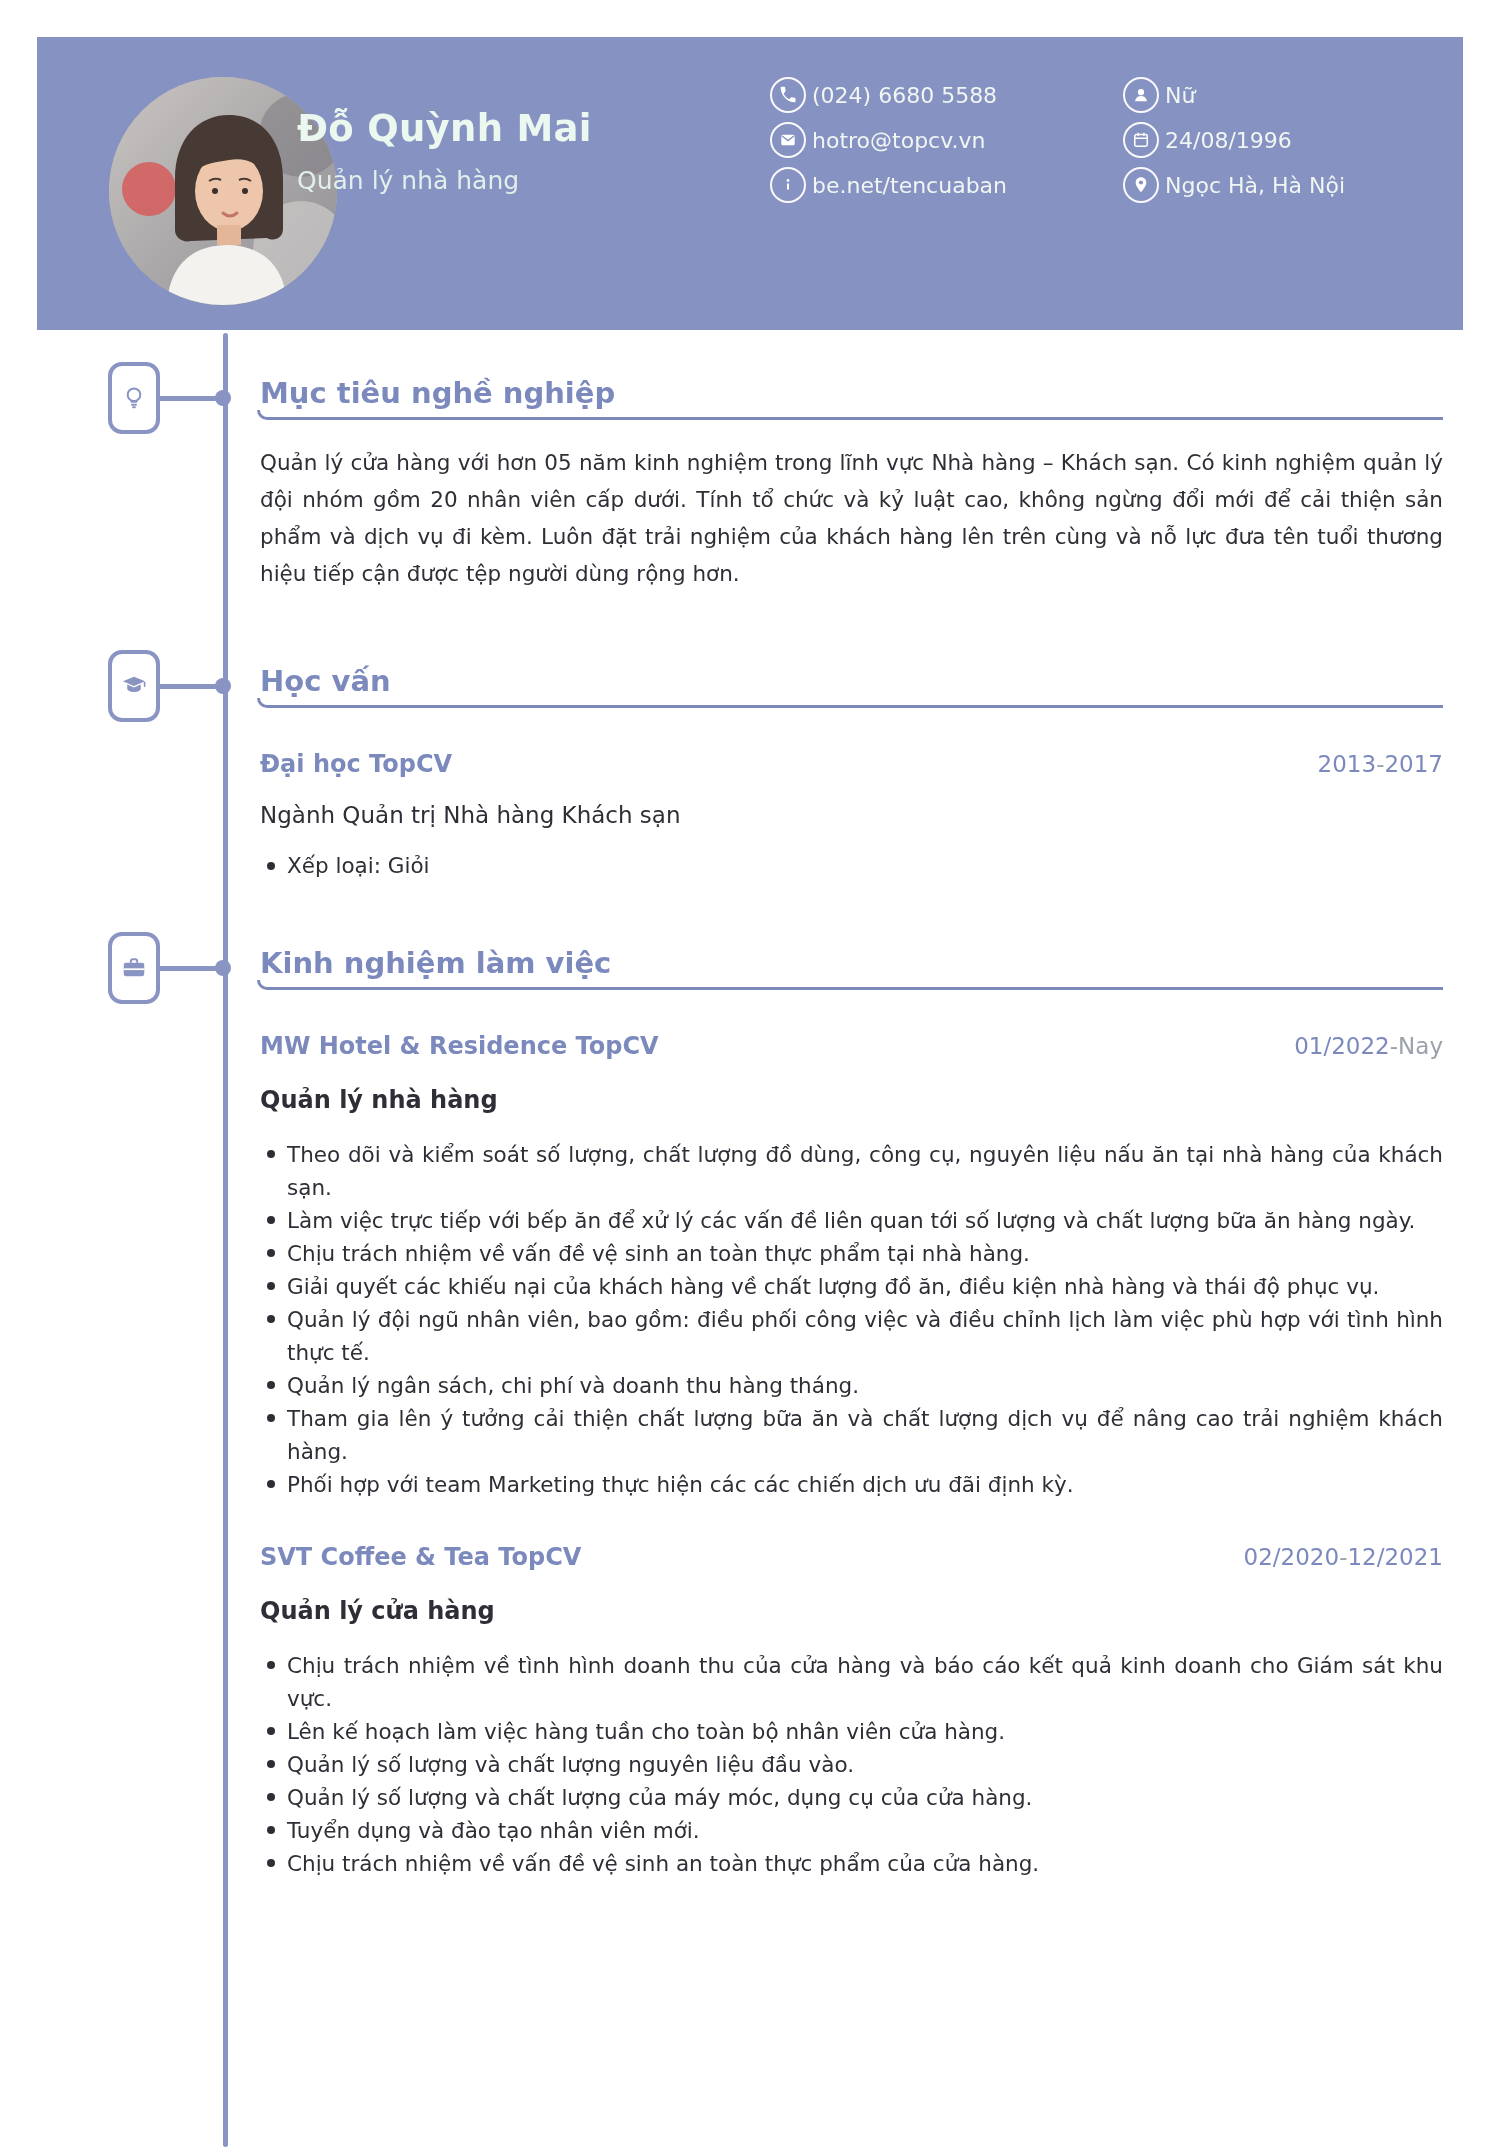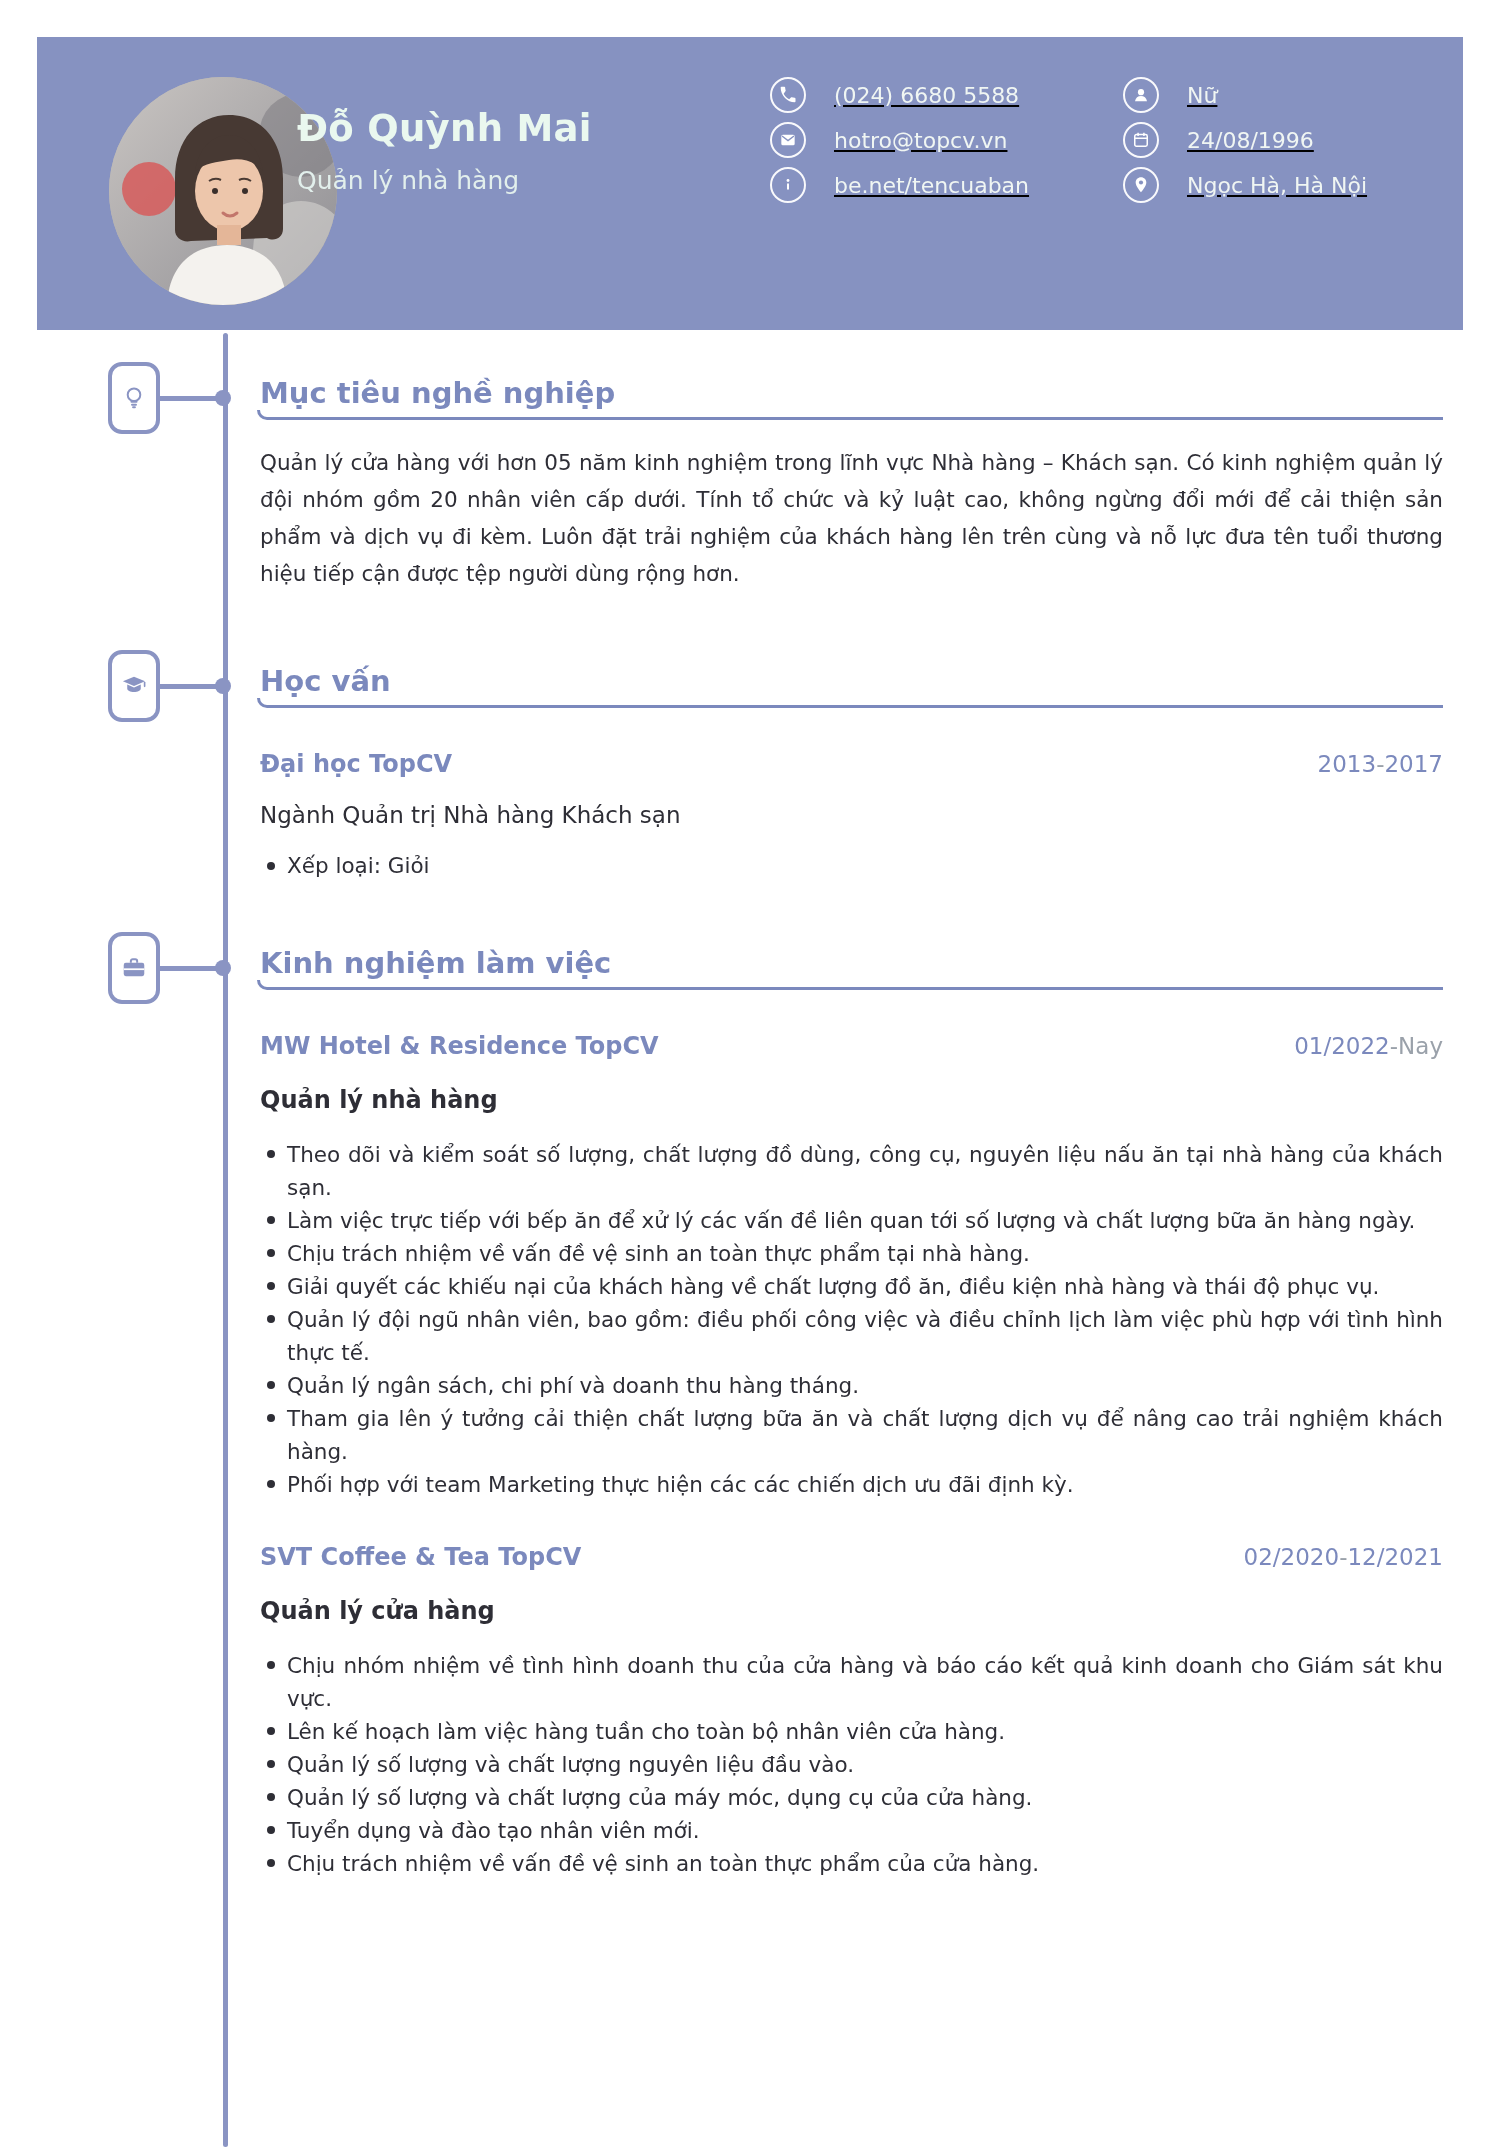--- a/index.html
+++ b/index.html
@@ -19,21 +19,21 @@
   }
   .avatar svg { display:block; width:100%; height:100%; }
 
   .name-block { position:absolute; left:260px; top:70px; width:420px; }
   .candidate-name { font-size:37px; font-weight:bold; color:var(--name-text,#eaf8ef); letter-spacing:.3px; }
   .job-headline { margin-top:16px; font-size:25px; color:var(--subtitle-text,#e2efec); }
 
   .contact-col { position:absolute; top:40px; display:flex; flex-direction:column; gap:9px; }
   .contact-col.c-left  { left:733px; }
   .contact-col.c-right { left:1086px; }
-  .contact-row { display:flex; align-items:center; gap:28px; height:36px;text-decoration:underline; }
+  .contact-row { display:flex; align-items:center; gap:6px; height:36px; }
   .cicon {
     width:36px; height:36px; flex:0 0 36px; border:2px solid rgba(255,255,255,.95);
     border-radius:50%; display:flex; align-items:center; justify-content:center; color:#fff;
   }
   .cicon svg { width:20px; height:20px; display:block; }
   .contact-text { font-size:22px; color:var(--header-text,#f0f6f3); white-space:nowrap; }
 
   
   .main { position:absolute; left:0; top:330px; width:1500px; height:1869px; }
   .timeline-rail {
@@ -281,21 +281,21 @@
           <div class="entry-head job-entry-head-2">
             <span class="company-name">SVT Coffee &amp; Tea TopCV</span>
             <span class="date-range">
               <span>02/2020</span>
               <span class="date-sep">-</span>
               <span>12/2021</span>
             </span>
           </div>
           <div class="job-role">Quản lý cửa hàng</div>
           <ul class="bullets job-bullets">
-            <li>Chịu nhóm nhiệm về tình hình doanh thu của cửa hàng và báo cáo kết quả kinh doanh cho Giám sát khu vực.</li>
+            <li>Chịu trách nhiệm về tình hình doanh thu của cửa hàng và báo cáo kết quả kinh doanh cho Giám sát khu vực.</li>
             <li>Lên kế hoạch làm việc hàng tuần cho toàn bộ nhân viên cửa hàng.</li>
             <li>Quản lý số lượng và chất lượng nguyên liệu đầu vào.</li>
             <li>Quản lý số lượng và chất lượng của máy móc, dụng cụ của cửa hàng.</li>
             <li>Tuyển dụng và đào tạo nhân viên mới.</li>
             <li>Chịu trách nhiệm về vấn đề vệ sinh an toàn thực phẩm của cửa hàng.</li>
           </ul>
         </div>
       </section>
 
     </div>

